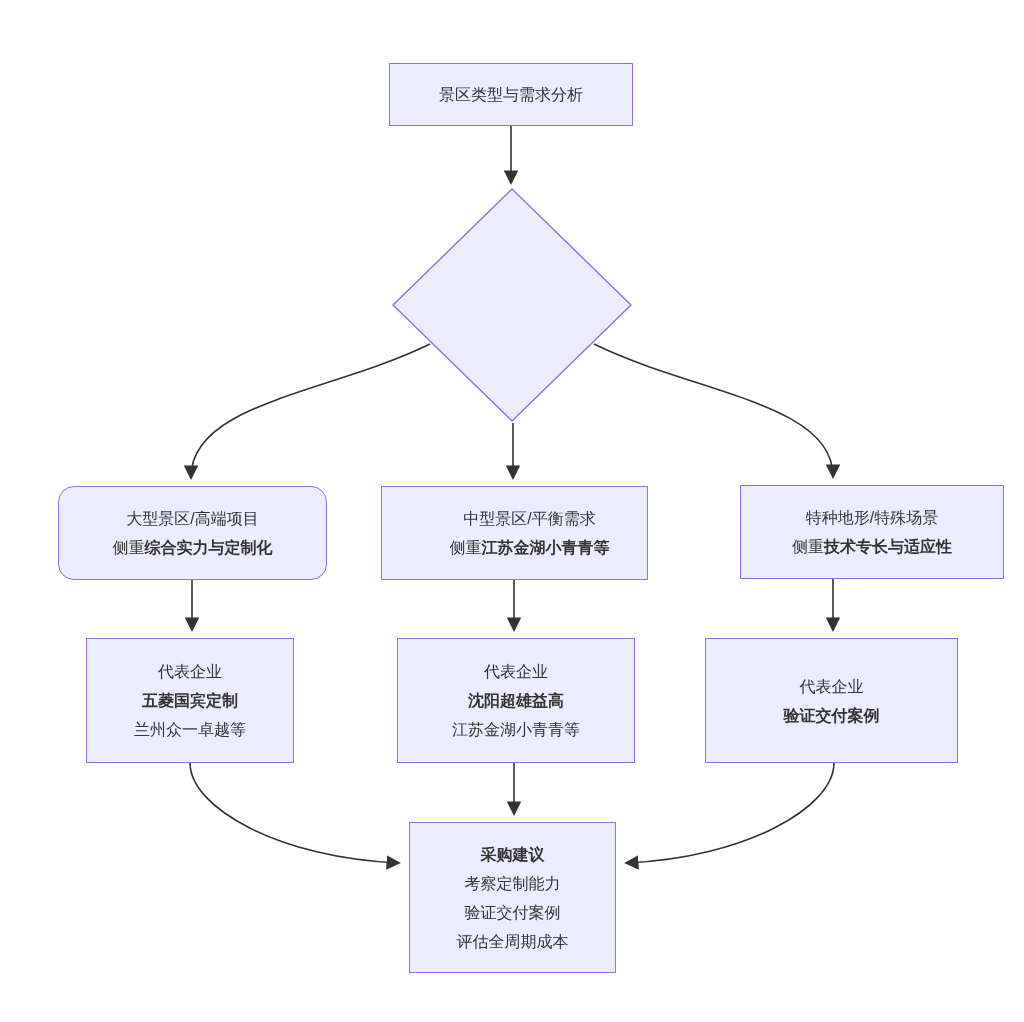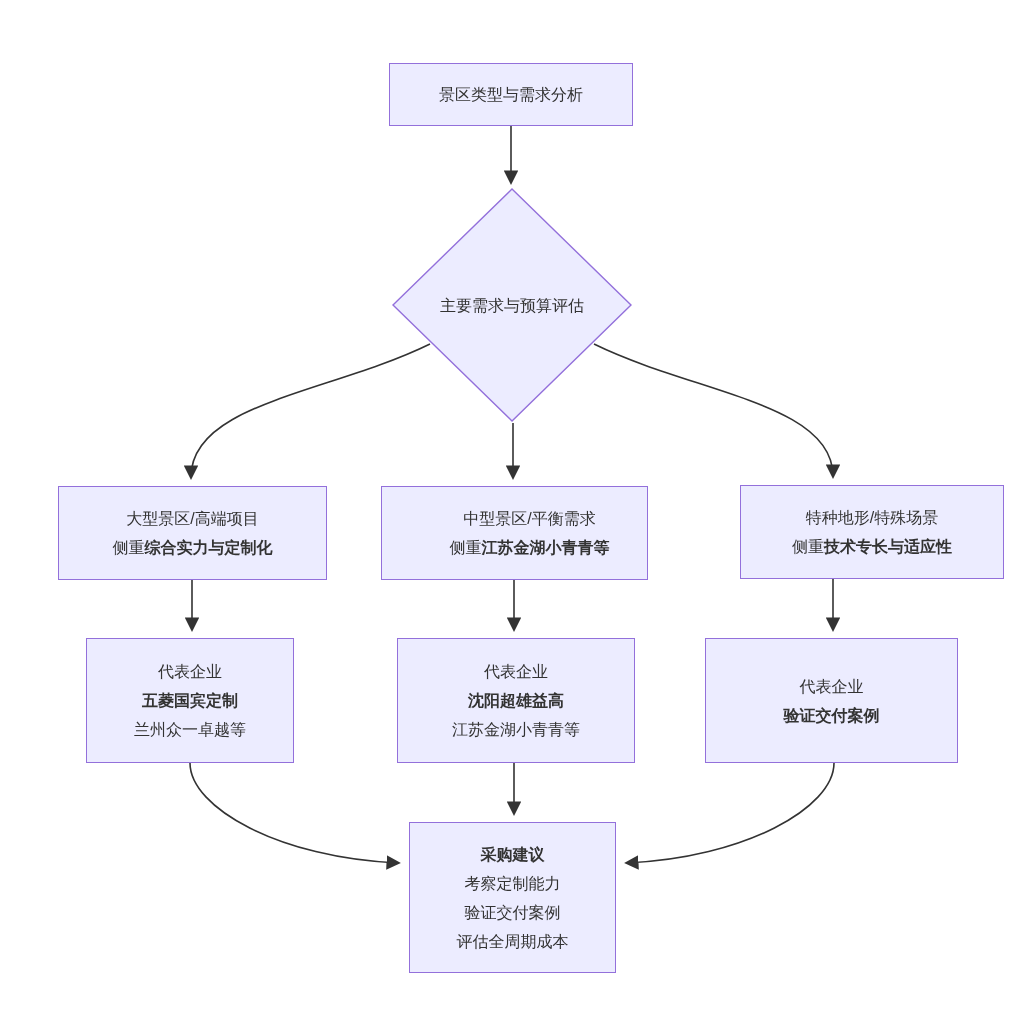--- a/index.html
+++ b/index.html
@@ -48,21 +48,21 @@
     line-height: 29px;
     z-index: 3;
     background: transparent;
     border: none;
   }
   .b { font-weight: bold; }
 
   
   #node-start          { left: 389px; top: 55px;  width: 244px; height: 63px;  }
   #decision-label      { left: 393px; top: 181px; width: 238px; height: 232px; }
-  #node-branch-large   { left: 58px;  top: 478px; width: 269px; height: 94px;  }
+  #node-branch-large   { left: 58px;  top: 478px; width: 269px; height: 94px; border-radius: 16px;  }
   #node-branch-medium  { left: 381px; top: 478px; width: 267px; height: 94px; padding-left: 30px;  }
   #node-branch-special { left: 703px; top: 477px; width: 264px; height: 94px; margin-left: 37px;  }
   #node-rep-large      { left: 86px;  top: 630px; width: 208px; height: 125px; }
   #node-rep-medium     { left: 397px; top: 630px; width: 238px; height: 125px; }
   #node-rep-special    { left: 705px; top: 630px; width: 253px; height: 125px; }
   #node-recommendation { left: 409px; top: 814px; width: 207px; height: 151px; }
 </style>
 </head>
 <body>
 
@@ -86,23 +86,20 @@
     <path class="edge" d="M 833 571 L 833 621" marker-end="url(#arrowhead)"></path>
     <path class="edge" d="M 190 755 C 190 800, 280 850, 398 855" marker-end="url(#arrowhead)"></path>
     <path class="edge" d="M 514 755 L 514 805" marker-end="url(#arrowhead)"></path>
     <path class="edge" d="M 834 755 C 834 800, 744 850, 627 855" marker-end="url(#arrowhead)"></path>
   </svg>
 
   <div class="node" id="node-start">
     <div>景区类型与需求分析</div>
   </div>
 
-  <div class="label-only" id="decision-label">
-    <div>主要需求与预算评估</div>
-  </div>
 
   <div class="node" id="node-branch-large">
     <div>大型景区/高端项目</div>
     <div><span>侧重</span><span class="b">综合实力与定制化</span></div>
   </div>
 
   <div class="node" id="node-branch-medium">
     <div>中型景区/平衡需求</div>
     <div><span>侧重</span><span class="b">江苏金湖小青青等</span></div>
   </div>

